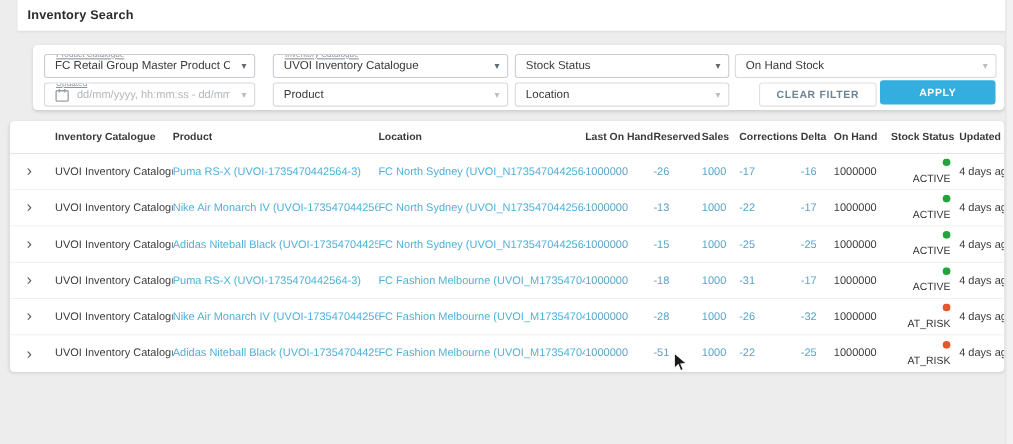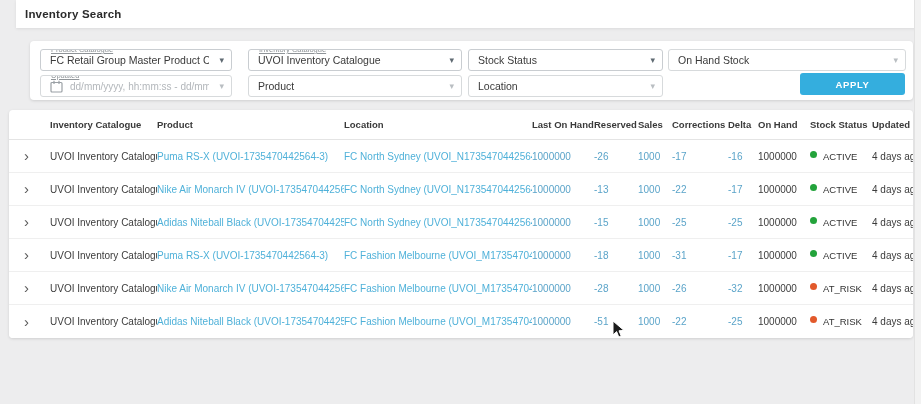--- a/index.html
+++ b/index.html
@@ -55,21 +55,21 @@
     align-items:center;
   }
   .thead { height:30px; border-bottom:1px solid #e4e4e4; }
   .th { font-size:9.5px; font-weight:bold; color:#3a3a3a; padding-right:6px; white-space:nowrap; overflow:hidden; }
   .tr { height:33px; border-bottom:1px solid #efefef; background:#fff; }
   .tr:last-child { border-bottom:none; }
   .td { font-size:10px; padding-right:8px; white-space:nowrap; overflow:hidden; color:#3c3c3c; }
   .td.expander { padding-left:15px; }
   .chev { font-size:15px; line-height:14px; color:#5a5a5a; cursor:pointer; display:inline-block; }
   .td.link { cursor:pointer; }
-  .td.status { display:flex; align-items:flex-start; gap:6px; font-size:9.5px; color:#333; }
+  .td.status { display:flex; align-items:flex-end; gap:6px; font-size:9.5px; color:#333;flex-direction:column; }
   .dot { width:7px; height:7px; border-radius:50%; flex:0 0 auto; }
 
   
   .scrollstrip { position:absolute; right:0; top:0; bottom:0; width:7px; background:#f2f2f2; border-left:1px solid #e2e2e2; z-index:5; }
 
   .cursor { position:absolute; left:612px; top:320px; z-index:9; pointer-events:none; }
 </style>
 </head>
 <body>
 
@@ -117,20 +117,21 @@
     <div class="field light" style="left:218px; top:34px; width:214px;">
       <span>Product</span>
       <span class="caret light">▾</span>
     </div>
 
     <div class="field light" style="left:438px; top:34px; width:195px;">
       <span>Location</span>
       <span class="caret light">▾</span>
     </div>
 
+    <button class="btn btn-clear" style="left: 660px; top: 34px; width: 107px; color: rgb(110, 132, 148);">CLEAR FILTER</button>
     <button class="btn btn-apply" style="left: 770px; top: 32px; width: 105px; background: rgb(52, 174, 222);">APPLY</button>
   </div>
 
   <div class="card table-card">
     <div class="thead">
       <div class="th"></div>
 
     <div class="th">Inventory Catalogue</div>
         <div class="th">Product</div>
         <div class="th">Location</div>

